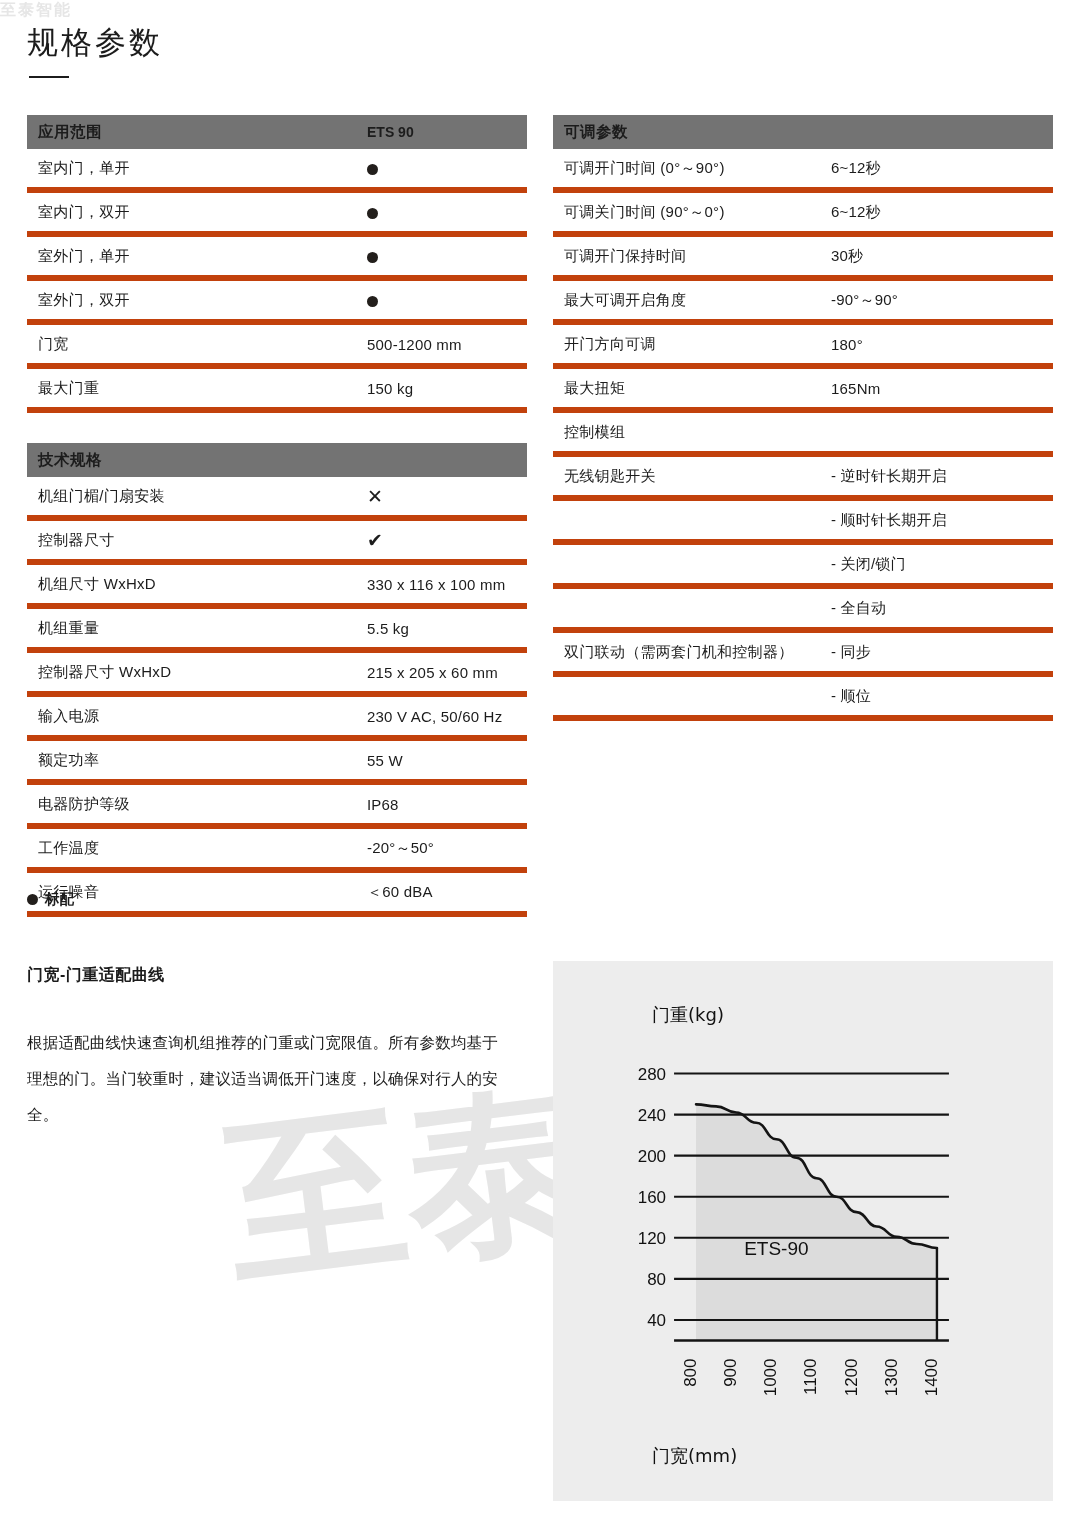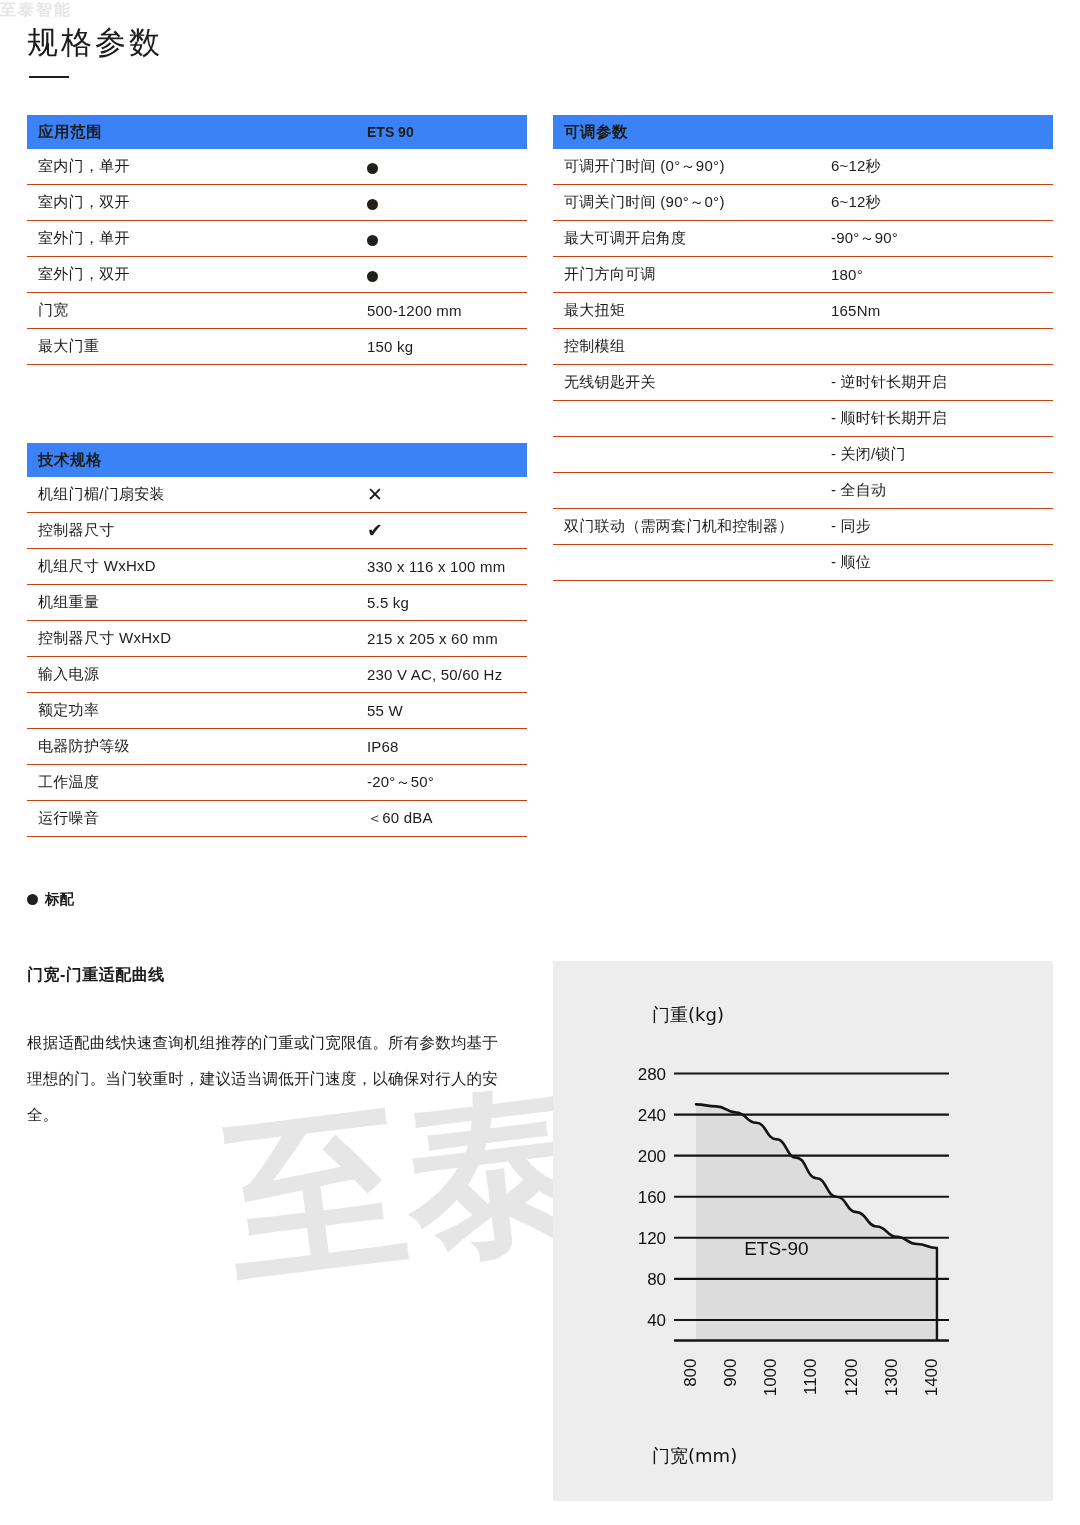--- a/index.html
+++ b/index.html
@@ -28,29 +28,29 @@
   .title-rule{
     position:absolute;left:29px;top:76px;width:40px;height:2px;background:#1c1c1c;
   }
 
   
   .tbl{position:absolute;}
   .tbl-left{left:27px;width:500px;}
   .tbl-right{left:553px;width:500px;}
 
   .t-head{
-    background:#3b82f6;height:34px;display:flex;align-items:center;
+    background:#737373;height:34px;display:flex;align-items:center;
     padding:0 0 0 11px;box-sizing:border-box;
   }
   .t-head .h-label{font-size:15.5px;font-weight:700;color:#1c1c1c;letter-spacing:.5px;}
   .t-head .h-val{font-size:14px;font-weight:700;color:#1c1c1c;}
 
   .t-row{
-    height:36px;display:flex;align-items:center;
-    border-bottom:1px solid #c2410c;box-sizing:border-box;padding-left:11px;
+    height:44px;display:flex;align-items:center;
+    border-bottom:6px solid #c2410c;box-sizing:border-box;padding-left:11px;
   }
   .r-label{font-size:15px;color:#1c1c1c;letter-spacing:.3px;}
   .r-val{font-size:15px;color:#1c1c1c;letter-spacing:.2px;}
 
   
   .tbl-left .r-val,.tbl-left .h-val{position:absolute;left:340px;}
   .tbl-right .r-val,.tbl-right .h-val{position:absolute;left:278px;}
   .t-head,.t-row{position:relative;}
 
   .dot{
@@ -179,20 +179,24 @@
         <div class="t-head">
           <span class="h-label">可调参数</span>
         </div>
         <div class="t-row">
           <span class="r-label">可调开门时间 (0°～90°)</span>
           <span class="r-val">6~12秒</span>
         </div>
         <div class="t-row">
           <span class="r-label">可调关门时间 (90°～0°)</span>
           <span class="r-val">6~12秒</span>
+        </div>
+        <div class="t-row">
+          <span class="r-label">可调开门保持时间</span>
+          <span class="r-val">30秒</span>
         </div>
         <div class="t-row">
           <span class="r-label">最大可调开启角度</span>
           <span class="r-val">-90°～90°</span>
         </div>
         <div class="t-row">
           <span class="r-label">开门方向可调</span>
           <span class="r-val">180°</span>
         </div>
         <div class="t-row">

